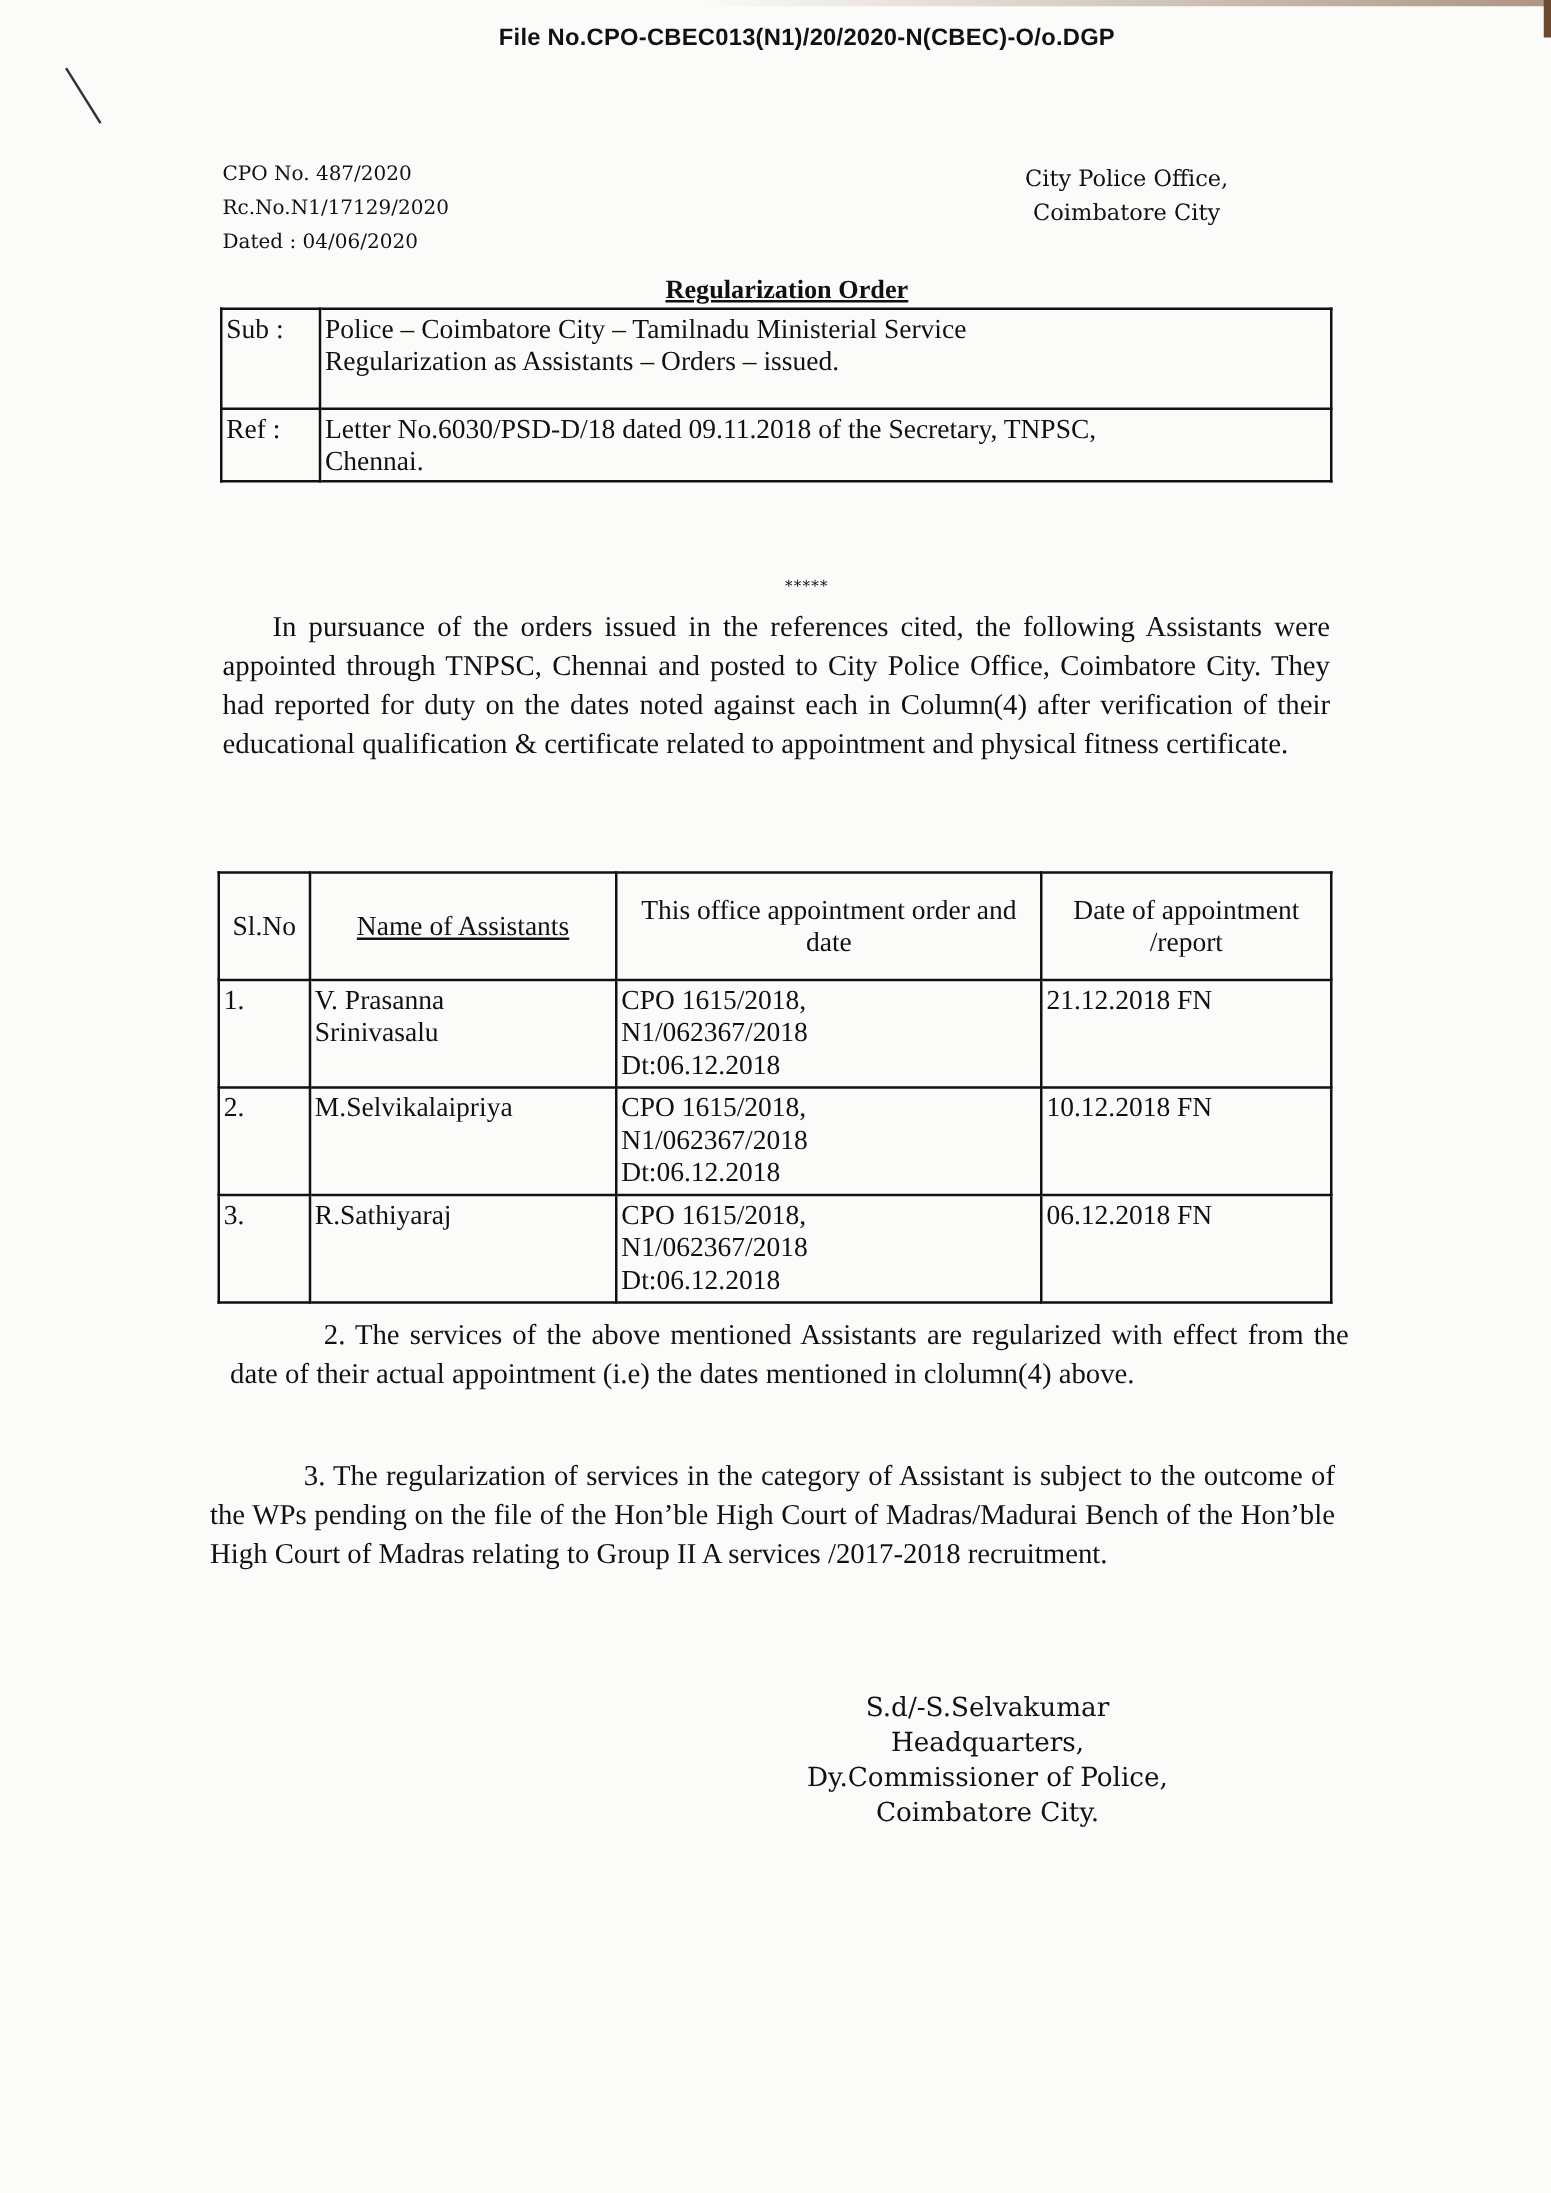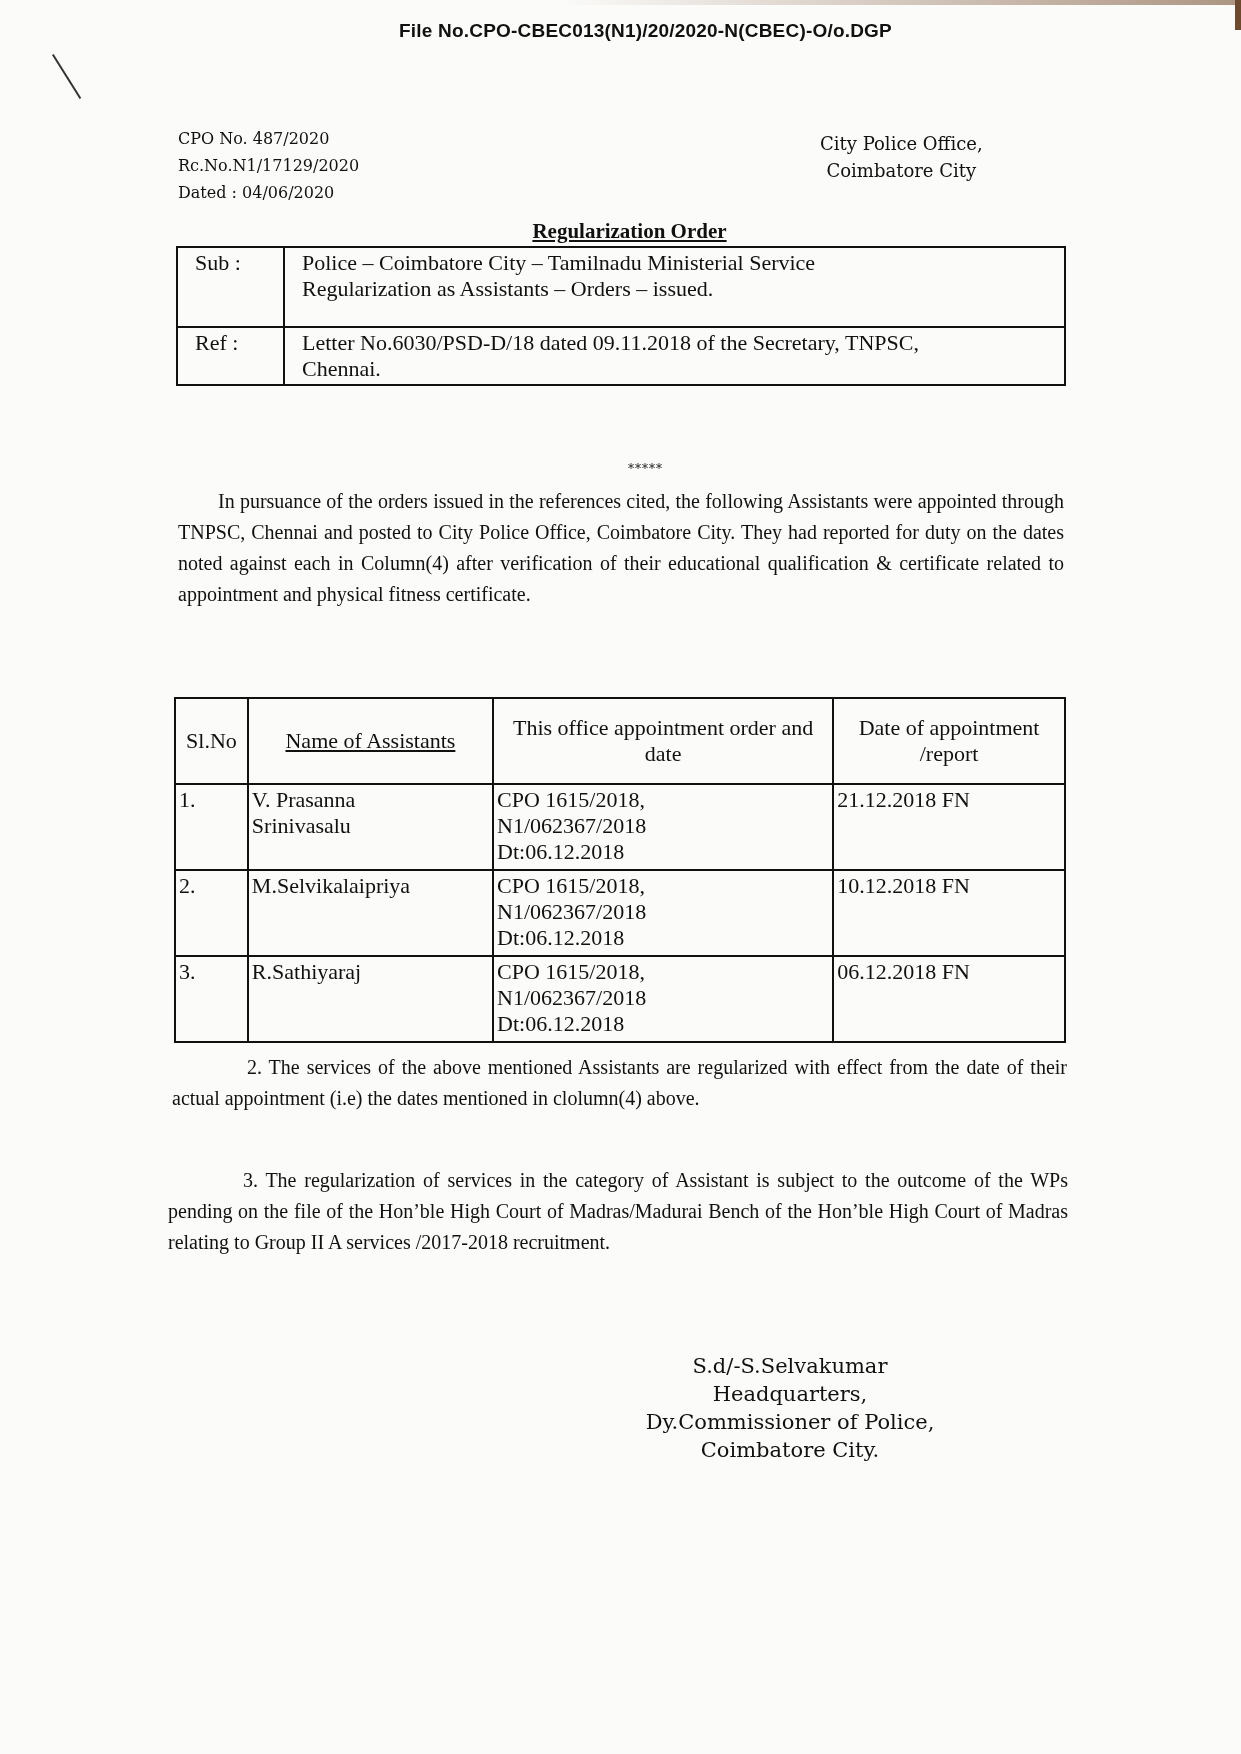--- a/index.html
+++ b/index.html
@@ -14,31 +14,31 @@
   .pen-mark { position:absolute; left:52px; top:55px; width:2px; height:52px; background:#333;
     transform:rotate(-32deg); transform-origin:top left; }
   .file-no { position:absolute; left:0; right:0; top:20px; text-align:center;
     font-family:"Liberation Sans", sans-serif; font-weight:bold; font-size:19px; letter-spacing:0.2px; padding-left:50px; }
   .ref-block { position:absolute; left:178px; top:125px; font-size:16px; line-height:27px; }
   .office-block { position:absolute; left:820px; top:130px; font-size:18px; line-height:27px;text-align:center; }
   .order-title { position:absolute; left:0; right:0; top:219px; text-align:center;
     font-family:"Liberation Serif", serif; font-weight:bold; font-size:21px; text-decoration:underline; padding-left:18px; }
   table { border-collapse:collapse; font-family:"Liberation Serif", serif; }
   table.subref { position:absolute; left:176px; top:246px; width:890px; font-size:22px; }
-  table.subref td { border:2px solid #111; vertical-align:top; padding:2px 17px; line-height:26px; }
+  table.subref td { border:2px solid #111; vertical-align:top; padding:2px 3px; line-height:26px; }
   table.subref td.lbl { width:71px; }
   .stars { position:absolute; left:0; right:0; top:462px; text-align:center; font-size:12px; padding-left:50px; letter-spacing:1px; }
-  .para { position:absolute; font-family:"Liberation Serif", serif; font-size:20px; line-height:31px; text-align:justify; }
+  .para { position:absolute; font-family:"Liberation Serif", serif; font-size:23px; line-height:31px; text-align:justify; }
   .p1 { left:178px; top:486px; width:886px; text-indent:40px; }
   table.assist { position:absolute; left:174px; top:697px; width:892px; font-size:22px; }
   table.assist th, table.assist td { border:2px solid #111; padding:2px 3px; line-height:26px; vertical-align:top; font-weight:normal; }
   table.assist th { text-align:center; vertical-align:middle; height:80px; }
   table.assist td { height:80px; }
   .c1 { width:65px; } .c2 { width:238px;text-decoration:underline; } .c3 { width:334px; } .c4 { width:225px; }
-  .p2 { left:172px; top:1052px; width:895px; text-indent:75px; }
+  .p2 { left:184px; top:1052px; width:895px; text-indent:75px; }
   .p3 { left:168px; top:1165px; width:900px; text-indent:75px; }
   .sign { position:absolute; left:620px; top:1352px; width:340px; text-align:center; font-size:21px; line-height:28px; }
 </style>
 </head>
 <body>
 
 <div class="top-shadow"></div>
 <div class="right-edge"></div>
 <div class="pen-mark"></div>
 

